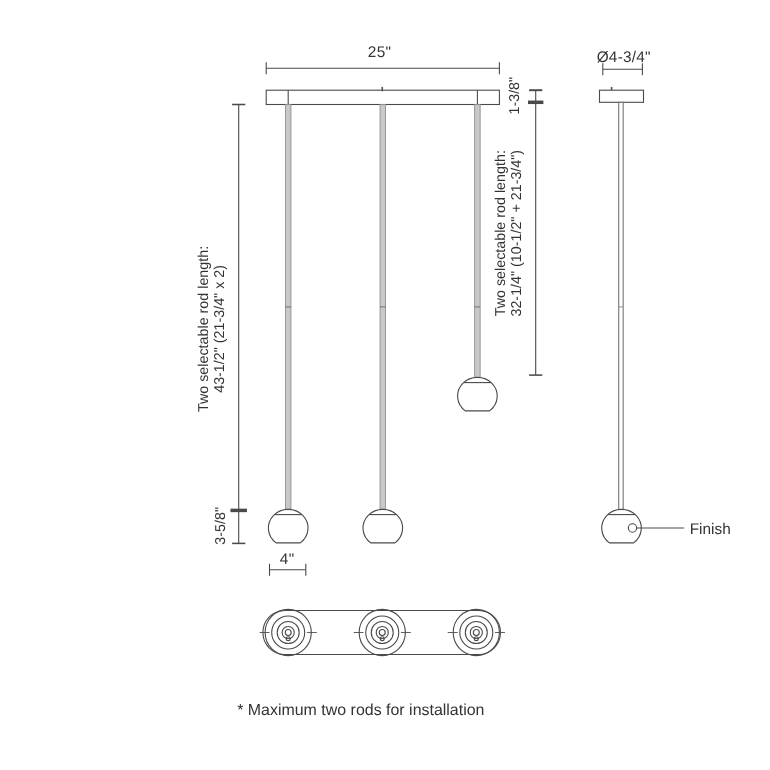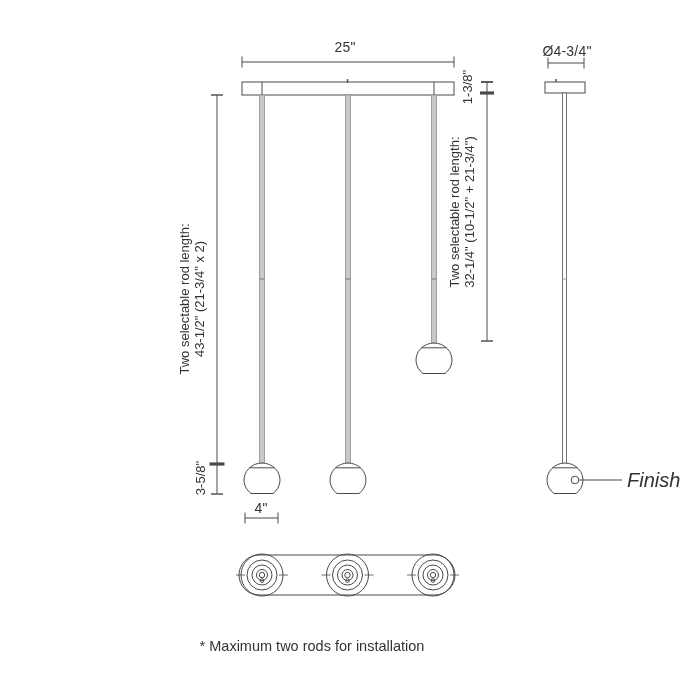--- a/index.html
+++ b/index.html
@@ -26,23 +26,22 @@
     color:#333333;
     transform:translate(-50%,-50%) rotate(-90deg);
     font-size:13px;
     text-align:center;
     line-height:15px;
   }
   .vlbl .ln{white-space:nowrap;}
   .finish-lbl{
     position:absolute;
     transform:translate(0,-50%);
-    font-size:20px;
+    font-size:14px;
     white-space:nowrap;
-    font-style:italic;
   }
   .footnote{
     position:absolute;
     transform:translate(-50%,-50%);
     font-size:14.5px;
     white-space:nowrap;
   }
 </style>
 </head>
 <body>
@@ -174,14 +173,14 @@
   <div class="vlbl" style="left:462px;top:212px;">
     <div class="ln">Two selectable rod length:</div>
     <div class="ln">32-1/4" (10-1/2" + 21-3/4")</div>
   </div>
 
   <div class="vlbl" style="left:200px;top:478px;">3-5/8"</div>
   <div class="lbl" style="left:261px;top:508px;">4"</div>
 
   <div class="finish-lbl" style="left:627px;top:480px;">Finish</div>
 
-  <div class="footnote" style="left:312px;top:646px;">* Maximum two rods for installation</div>
+  <div class="footnote" style="left:328px;top:646px;">* Maximum two rods for installation</div>
 </div>
 
 </body></html>

